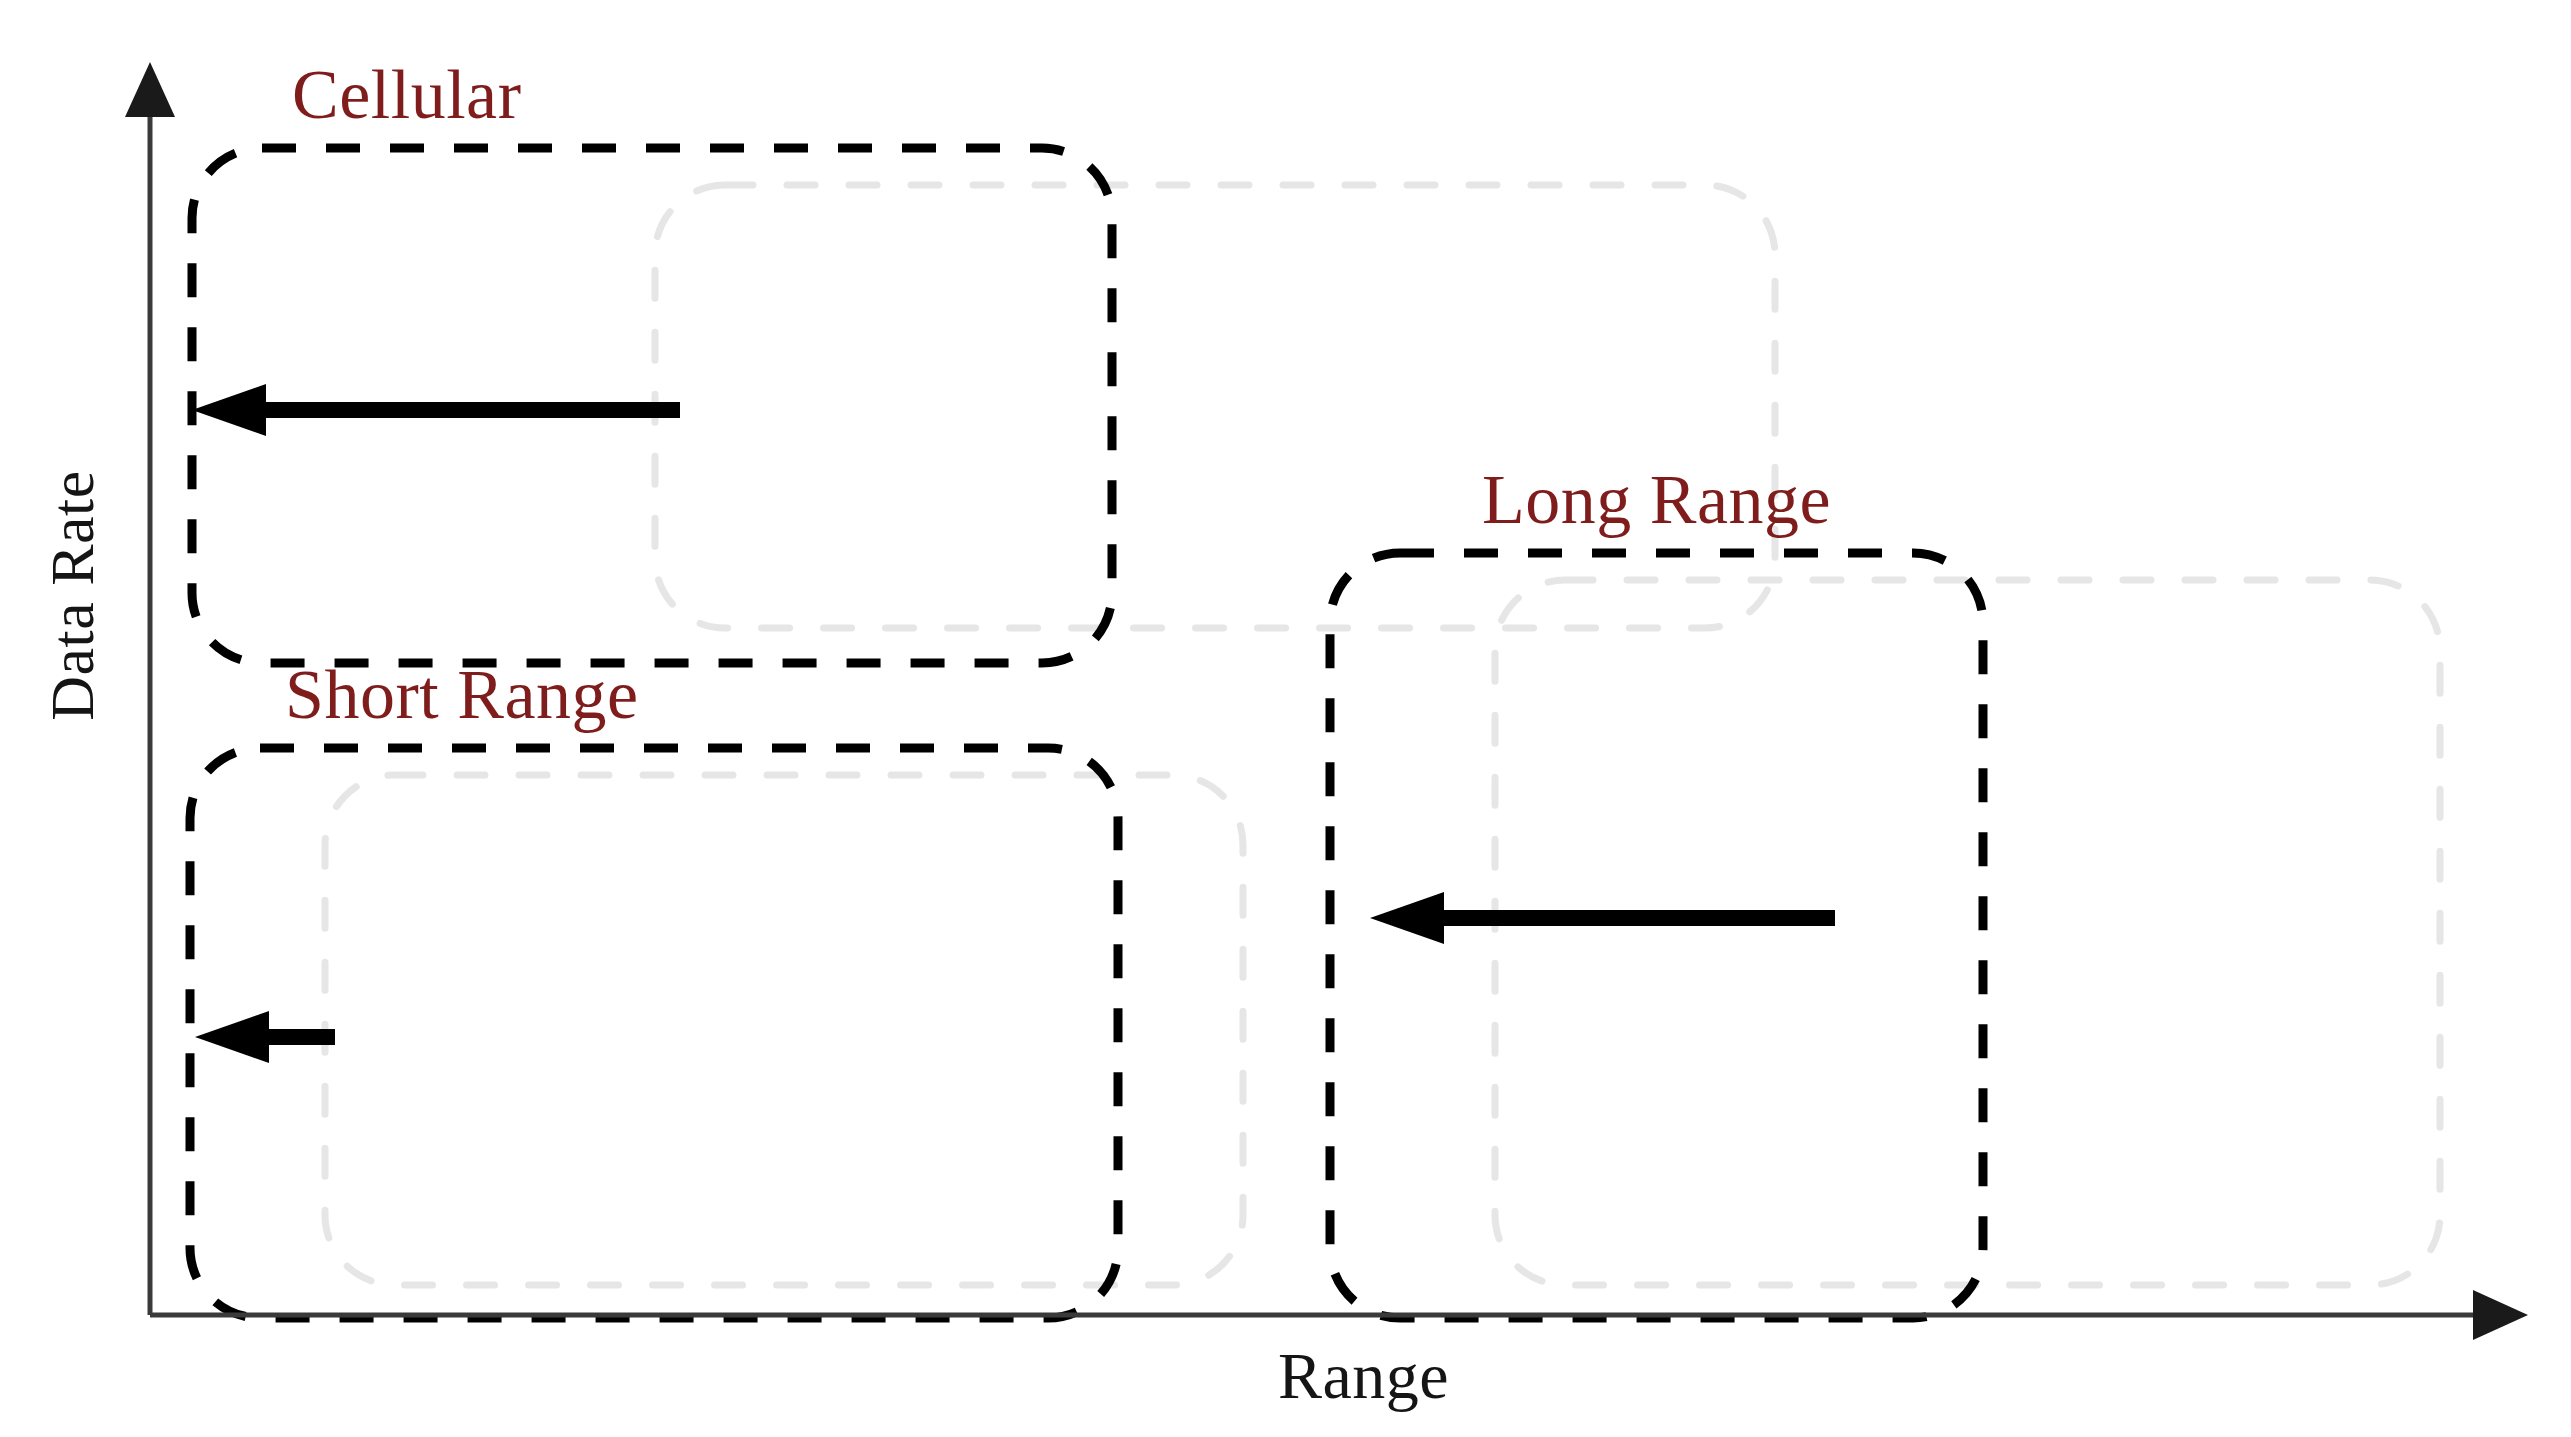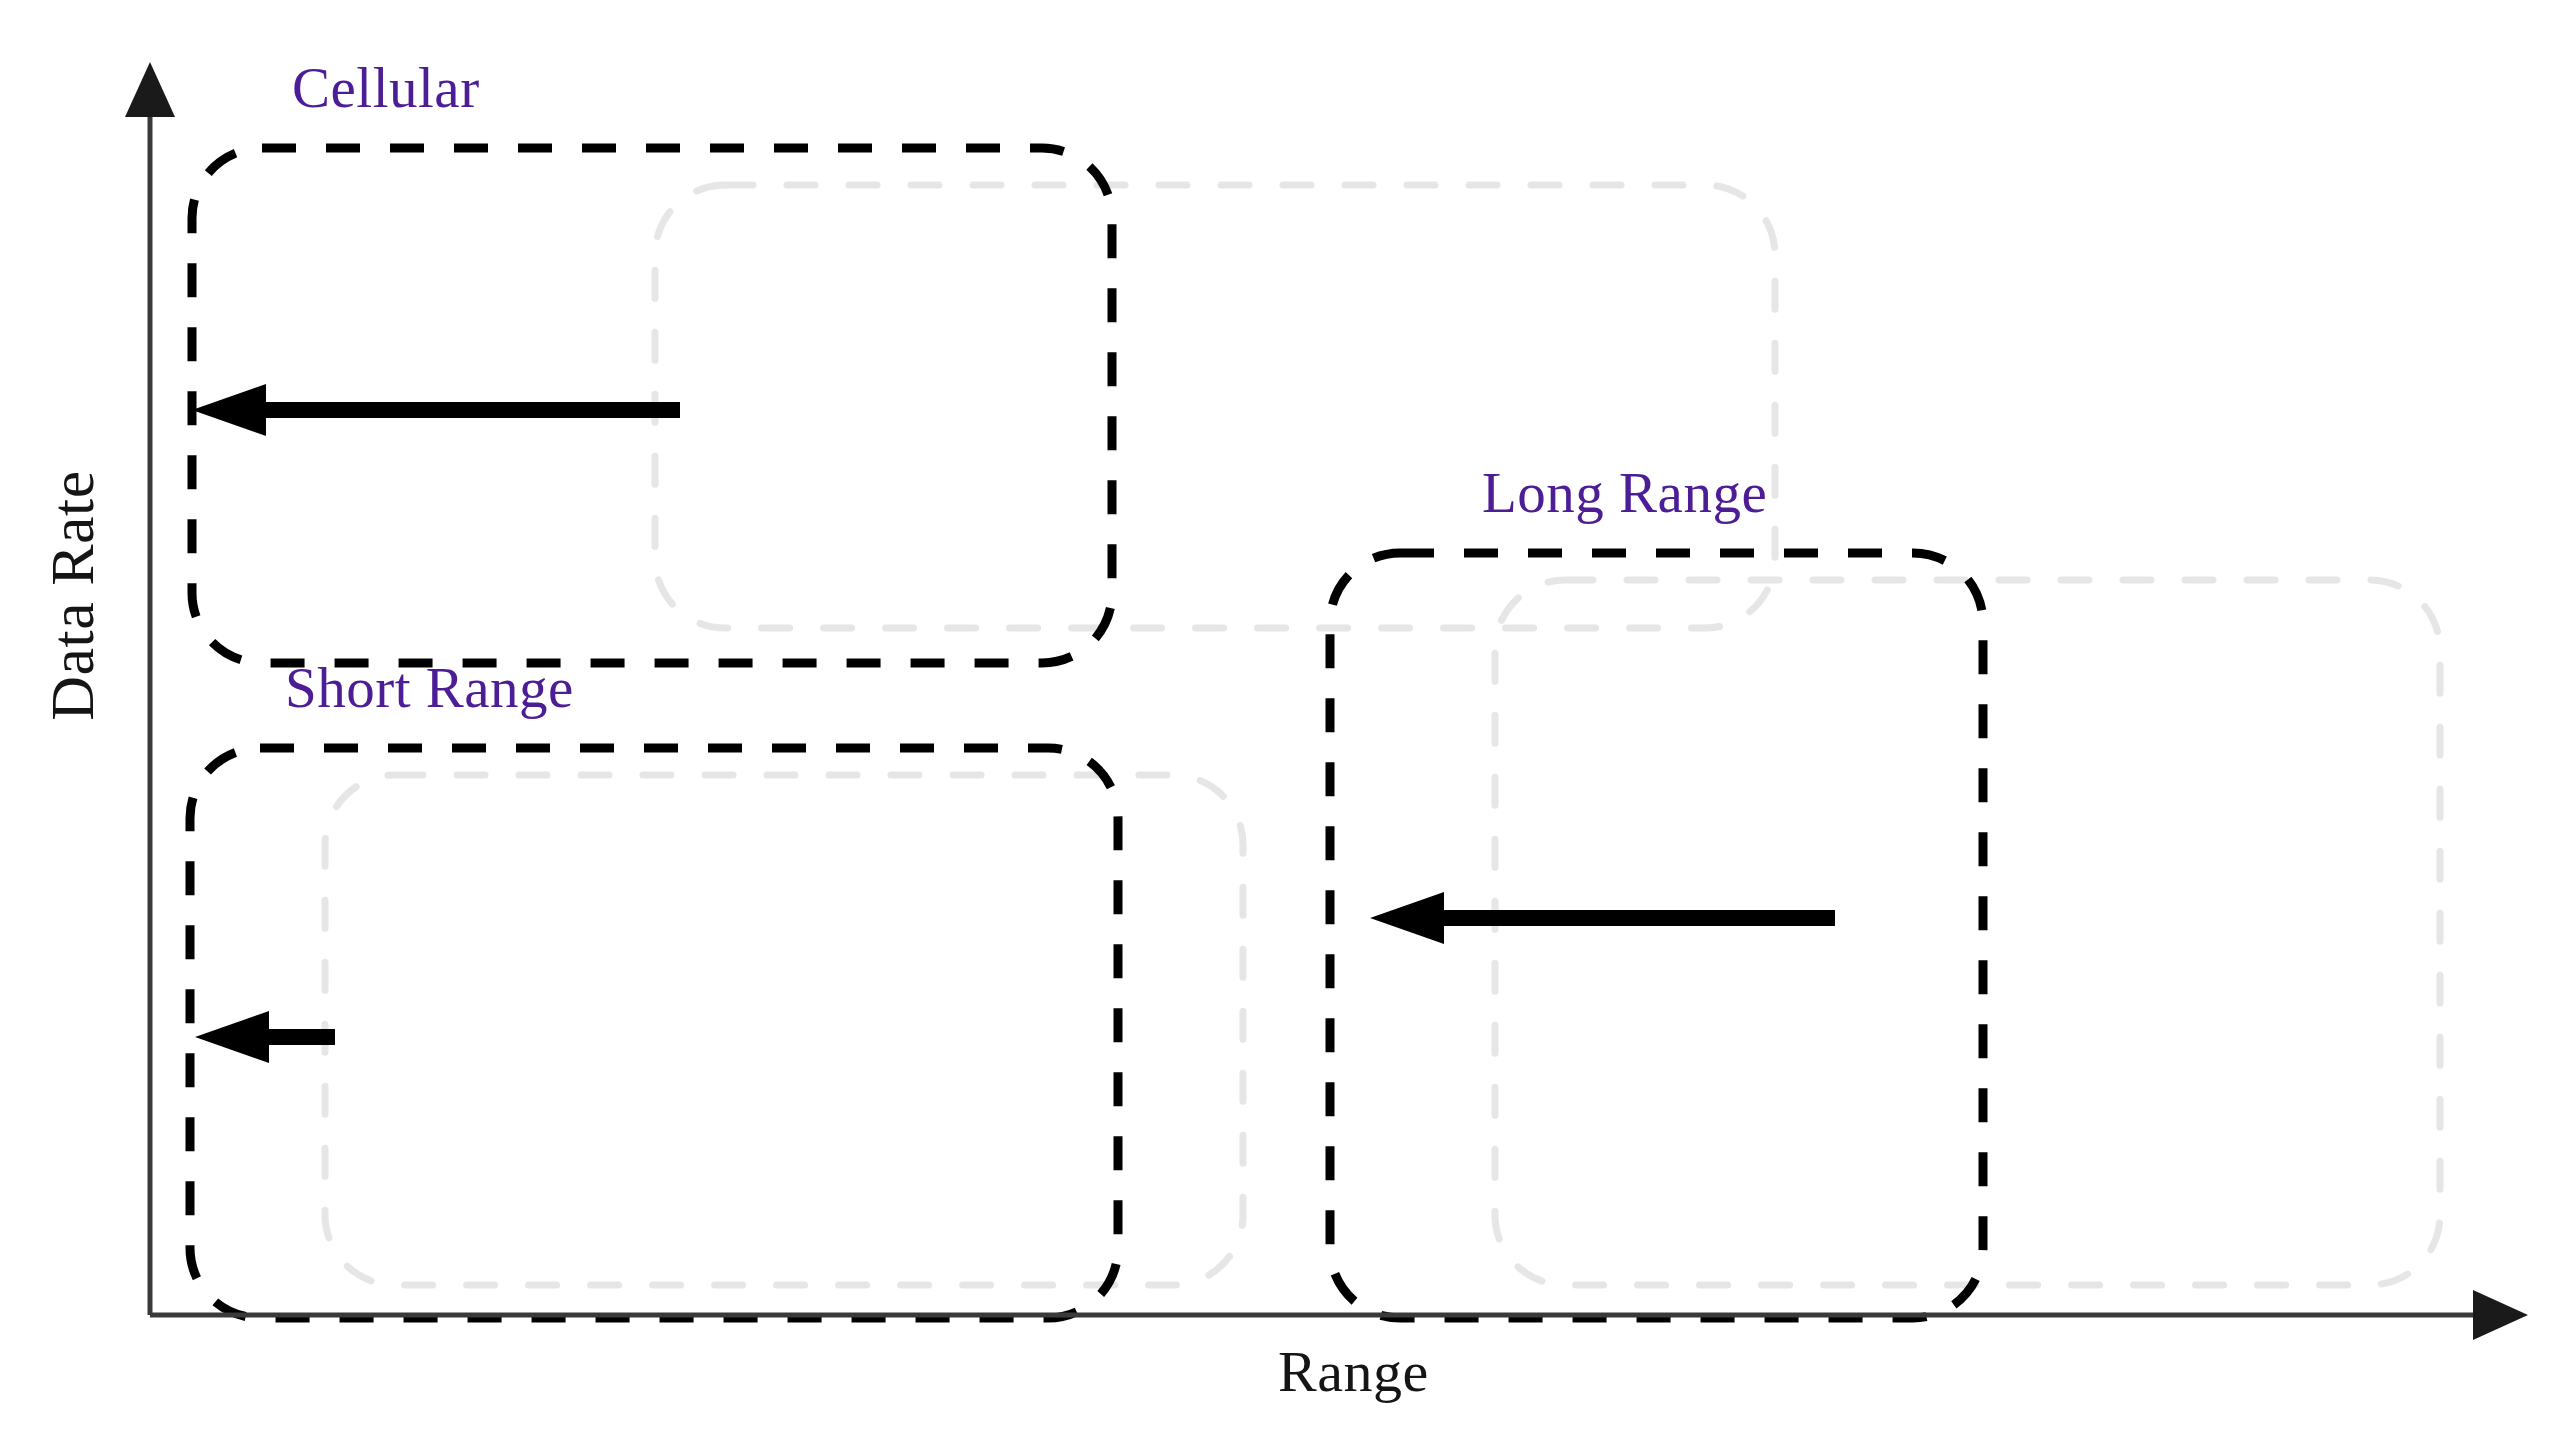--- a/index.html
+++ b/index.html
@@ -28,38 +28,38 @@
   }
   .axis-label {
     position: absolute;
     font-family: "Liberation Serif", "DejaVu Serif", serif;
     color: #151515;
     white-space: nowrap;
     font-weight: 400;
     letter-spacing: 0.5px;
   }
   #x-axis-label {
-    font-size: 58px;
+    font-size: 66px;
     left: 1278px;
     top: 1338px;
   }
   #y-axis-label {
     font-size: 62px;
     left: -68px;
     top: 560px;
     width: 280px;
     text-align: center;
     transform: rotate(-90deg);
     transform-origin: center center;
   }
   .group-label {
     position: absolute;
     font-family: "Liberation Serif", "DejaVu Serif", serif;
-    font-size: 57px;
-    color: #4c1d95;
+    font-size: 70px;
+    color: #7f1d1d;
     white-space: nowrap;
     letter-spacing: 0.5px;
   }
   #label-cellular { left: 292px;  top: 55px;  }
   #label-short-range { left: 285px; top: 655px; }
   #label-long-range { left: 1482px; top: 460px; }
 </style>
 </head>
 <body>
 

